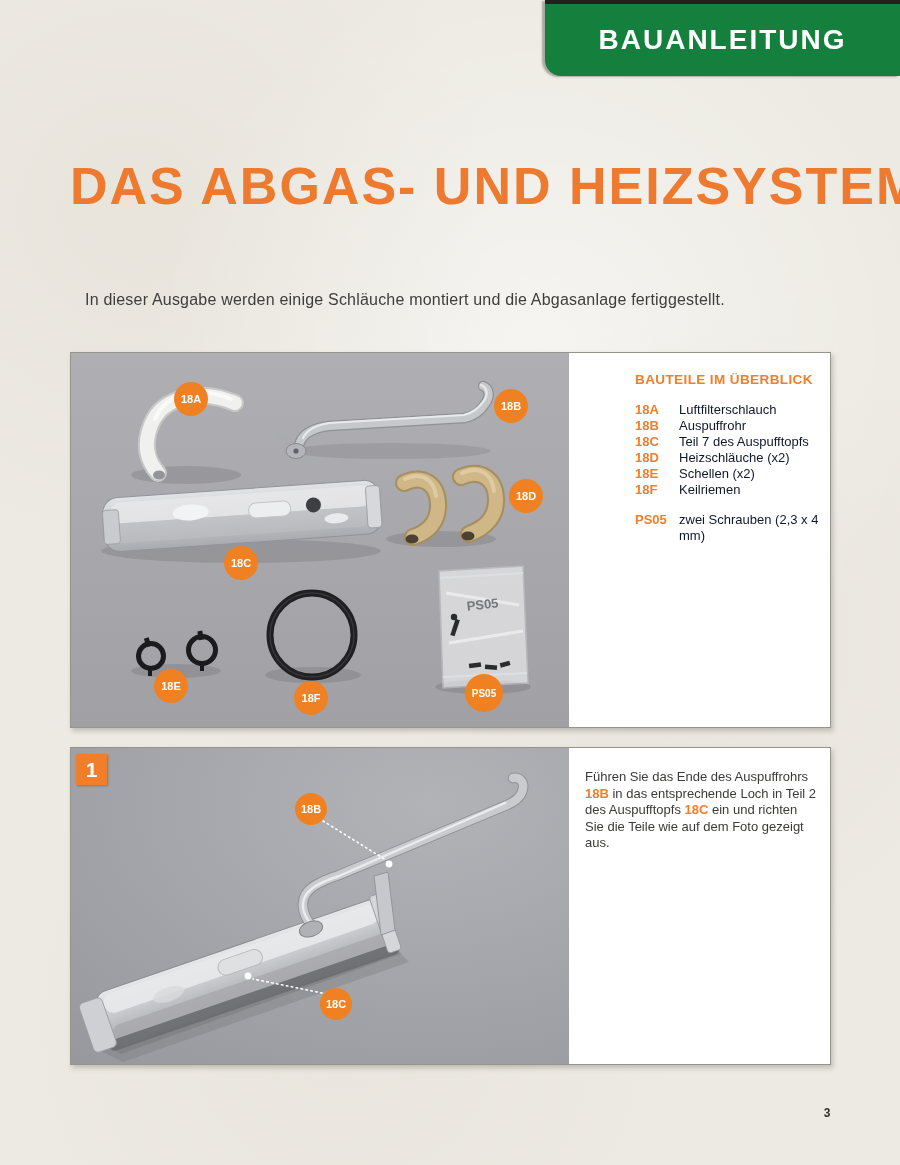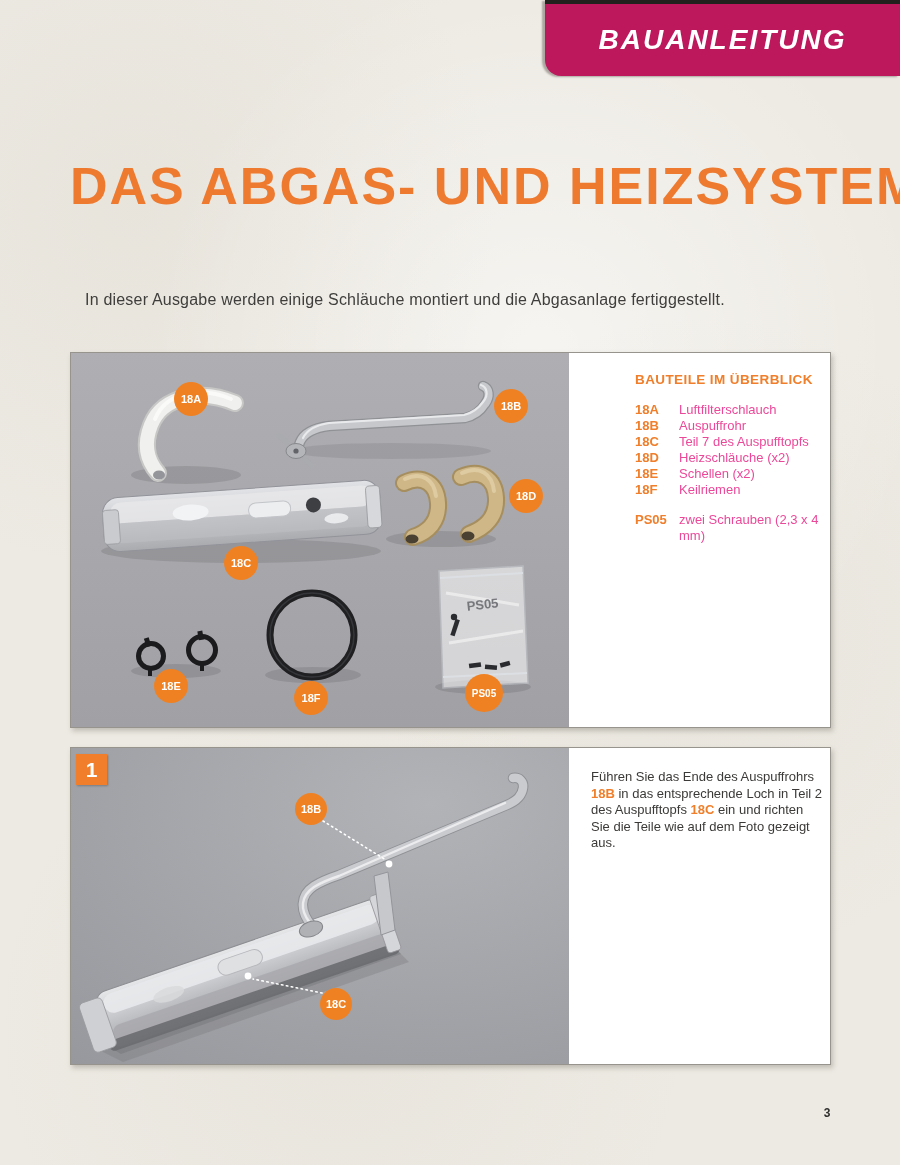--- a/index.html
+++ b/index.html
@@ -8,24 +8,24 @@
     background-color:#EDEAE3;
     background-image:
       radial-gradient(circle at 15% 18%, rgba(165,155,135,0.07), transparent 30%),
       radial-gradient(circle at 78% 55%, rgba(165,155,135,0.06), transparent 35%),
       radial-gradient(circle at 38% 88%, rgba(165,155,135,0.06), transparent 30%),
       radial-gradient(circle at 60% 30%, rgba(255,255,255,0.5), transparent 40%);
     font-family:"Liberation Sans", sans-serif;
   }
   .banner{
     position:absolute;top:0;left:545px;right:0;height:72px;
-    background:#be185d;border-radius:0 0 0 16px;
+    background:#15803d;border-radius:0 0 0 16px;
     border-top:4px solid #23211e;
     box-shadow:-3px 1px 2px rgba(45,38,30,0.35);
-    display:flex;align-items:center;justify-content:center;font-style:italic;
+    display:flex;align-items:center;justify-content:center;
   }
   .banner span{
     color:#fff;font-weight:bold;font-size:28px;letter-spacing:2px;
   }
   .page-title{
     position:absolute;left:70px;top:156px;margin:0;
     color:#EE7A2F;font-size:52px;font-weight:bold;letter-spacing:2px;white-space:nowrap;
   }
   .intro{
     position:absolute;left:70px;top:276px;margin:15px;
@@ -35,27 +35,27 @@
     position:absolute;left:70px;width:761px;background:#fff;
     border:1px solid #97948D;box-shadow:2px 3px 5px rgba(60,55,45,0.25);
     display:flex;box-sizing:border-box;
   }
   .panel-parts{top:352px;height:376px;}
   .panel-step{top:747px;height:318px;}
   .photo{width:498px;height:100%;position:relative;flex:none;}
   .photo svg{display:block;}
   .sidebar{flex:1;box-sizing:border-box;}
   .sidebar-parts{padding:19px 10px 0 22px;margin-left:44px;}
-  .sidebar-step{padding:21px 12px 0 22px;}
+  .sidebar-step{padding:21px 12px 0 16px;}
   .overview-heading{
     margin:0 0 15px 0;color:#F07E2A;font-size:13.5px;font-weight:bold;letter-spacing:0.4px;
   }
   .part-row{display:flex;font-size:13px;line-height:16px;}
   .part-code{width:44px;flex:none;color:#F07E2A;font-weight:bold;}
-  .part-name{color:#ec4899;}
+  .part-name{color:#0f172a;}
   .part-row.screws{margin-top:14px;}
   .step-text{
     margin:0;width:234px;font-size:13px;line-height:16.5px;color:#3B3A38;
   }
   .code-inline{color:#F07E2A;font-weight:bold;}
   .step-number{
     position:absolute;left:5px;top:6px;width:31px;height:31px;background:#F07E2A;
     color:#fff;font-size:21px;font-weight:bold;display:flex;align-items:center;justify-content:center;
     box-shadow:1px 1px 2px rgba(0,0,0,0.25);z-index:2;
   }

